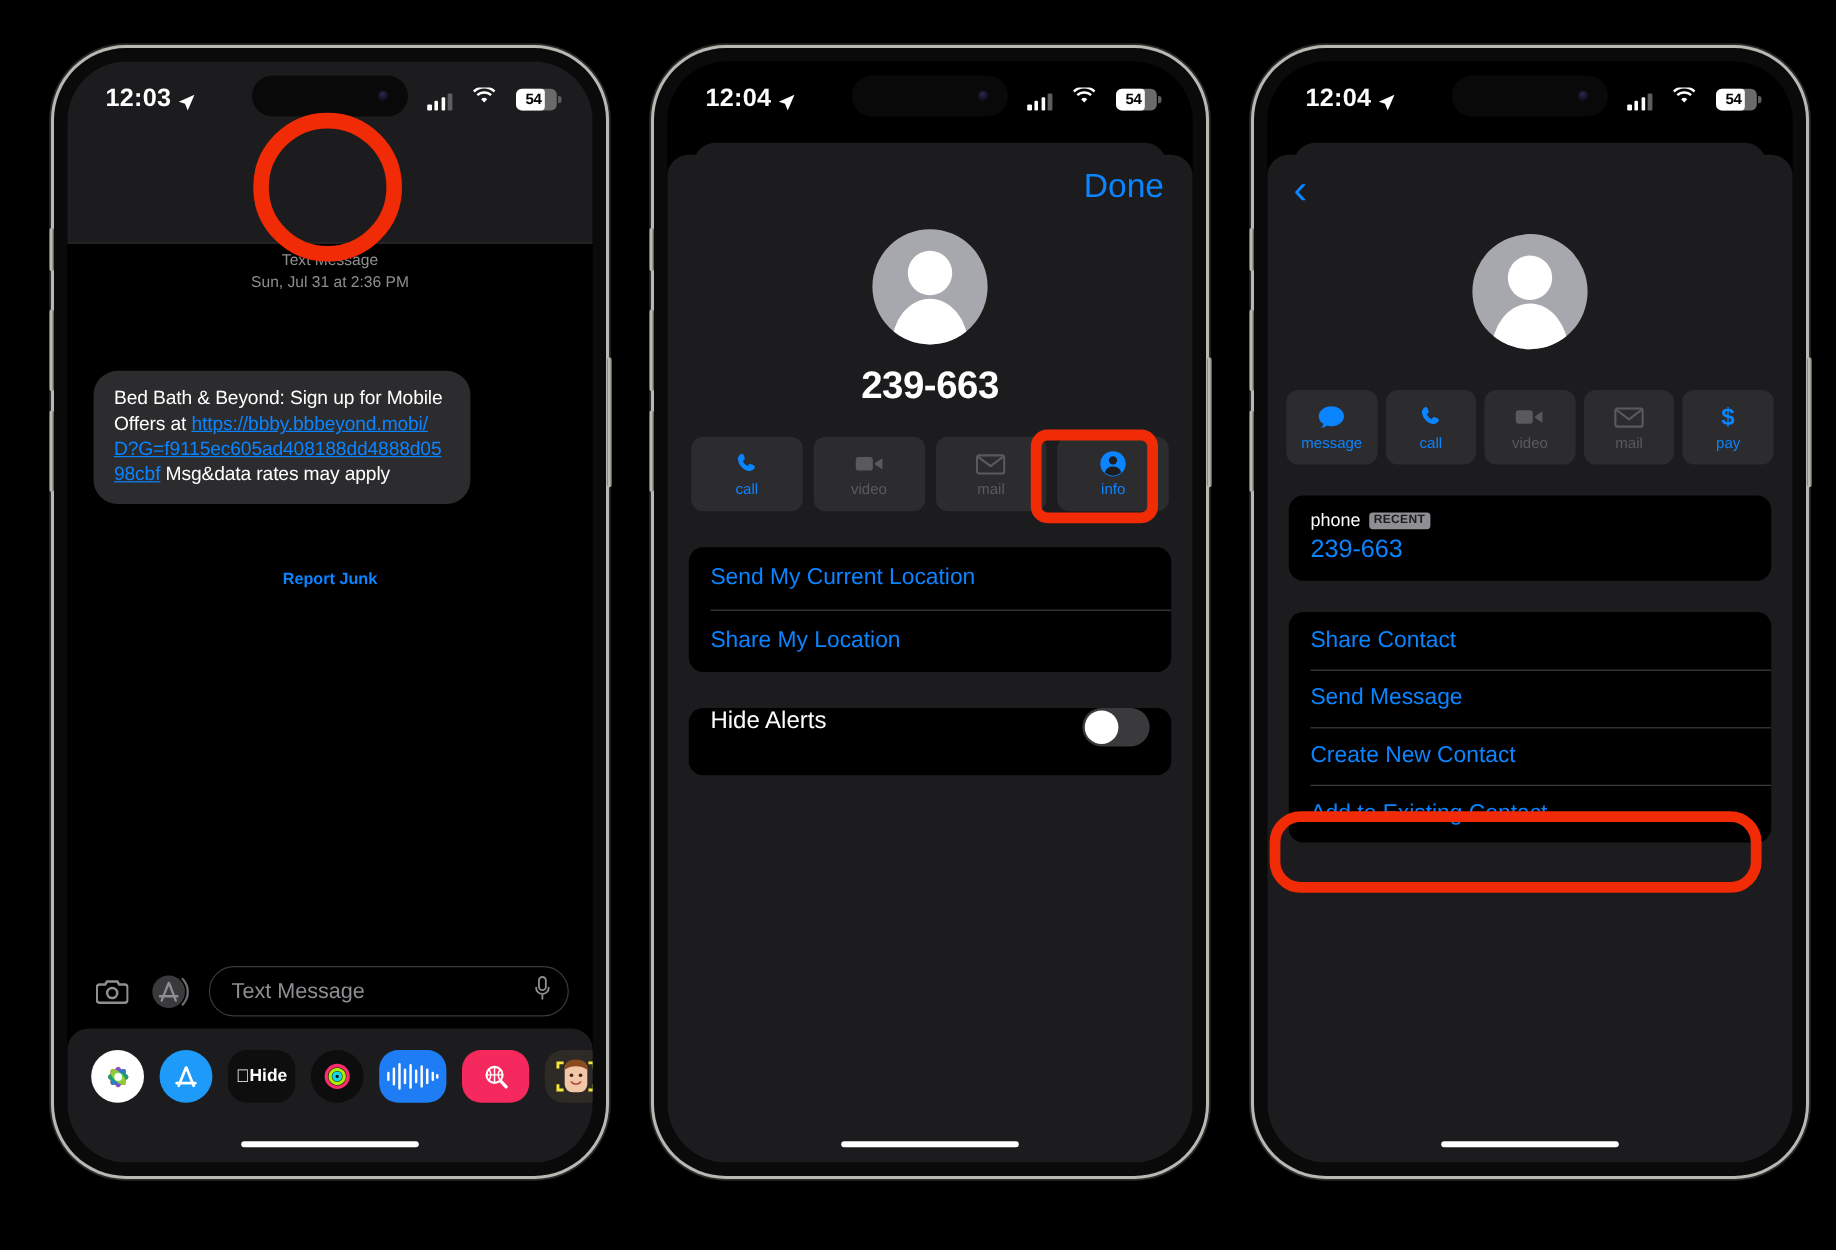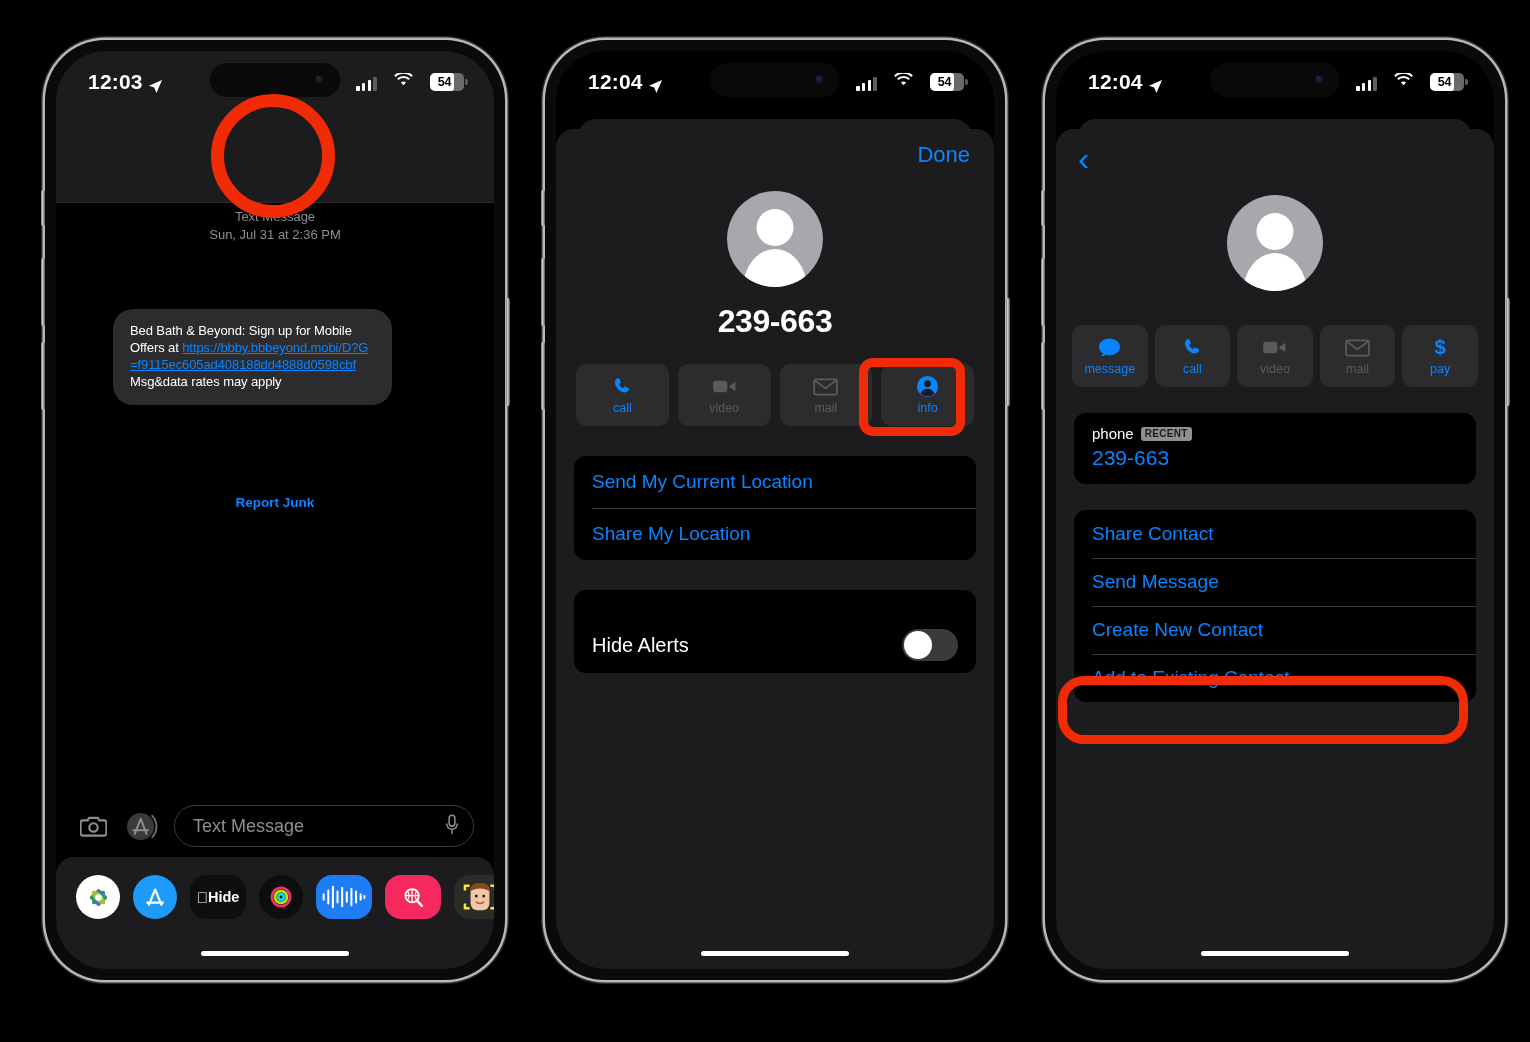--- a/index.html
+++ b/index.html
@@ -133,35 +133,35 @@
   .hdr-name .disc { color: #8e8e93; font-size: 12px; }
 
   .msg-meta {
     position: absolute; top: 157px; left: 0; right: 0;
     text-align: center; color: #8e8e93; font-size: 13px; line-height: 1.35;
   }
 
   .bubble-wrap { position: absolute; top: 258px; left: 22px; width: 314px; }
   .bubble {
     background: #2c2c2e; color: #fff; border-radius: 20px;
-    padding: 13px 17px 14px; font-size: 13px; line-height: 1.32;
-    position: relative; letter-spacing: -0.1px; margin-left: 35px;
+    padding: 13px 17px 14px; font-size: 16px; line-height: 1.32;
+    position: relative; letter-spacing: -0.1px;
   }
   .bubble::after {
     content: ''; position: absolute; left: -5px; bottom: 0;
     width: 16px; height: 19px; background: #2c2c2e;
     border-bottom-right-radius: 16px; z-index: -1;
   }
   .bubble a { color: #0a84ff; text-decoration: underline; word-break: break-all; }
   .sender-note {
     position: absolute; top: 424px; left: 0; right: 0; text-align: center;
     color: #98989d; font-size: 13.5px;
   }
   .report-junk {
-    position: absolute; top: 444px; left: 0; right: 0; text-align: center;
+    position: absolute; top: 424px; left: 0; right: 0; text-align: center;
     color: #0a84ff; font-size: 13.5px; font-weight: 600;
   }
 
   .composer {
     position: absolute; left: 0; right: 0; bottom: 112px; height: 62px;
     display: flex; align-items: center; gap: 15px; padding: 0 20px;
   }
   .comp-icon {
     width: 34px; height: 34px; flex: none;
     display: flex; align-items: center; justify-content: center;
@@ -196,21 +196,21 @@
   }
   .sheet {
     position: absolute; left: 0; right: 0; top: 78px; bottom: 0;
     background: #1c1c1e; border-radius: 18px 18px 0 0; z-index: 8;
     overflow: hidden;
   }
   .sheet-top {
     position: relative; height: 52px; display: flex; align-items: center;
     justify-content: flex-end; padding: 0 24px;
   }
-  .done-btn { color: #0a84ff; font-size: 22px; }
+  .done-btn { color: #0a84ff; font-size: 28px; }
   .back-btn-3 { color: #0a84ff; font-size: 34px; font-weight: 300; line-height: 1;
     position: absolute; left: 22px; top: 12px; }
 
   .sheet-avatar-wrap { display: flex; justify-content: center; margin-top: 10px; }
   .sheet-avatar-wrap .avatar { width: 96px; height: 96px; }
   .sheet-avatar-wrap .avatar .head { width: 37px; height: 37px; top: 18px; }
   .sheet-avatar-wrap .avatar .body { width: 64px; height: 40px; bottom: -2px; }
   .sheet-title {
     text-align: center; color: #fff; font-size: 32px; font-weight: 700;
     margin-top: 16px; letter-spacing: -0.4px;
@@ -234,22 +234,22 @@
   .list-row {
     padding: 4px 18px; height: 48px; display: flex; align-items: center;
     color: #0a84ff; font-size: 19px; position: relative;
   }
   .list-row + .list-row::before {
     content: ''; position: absolute; left: 18px; right: 0; top: 0;
     height: 0.5px; background: #3d3d40;
   }
   .list-row.destructive { color: #ff6b52; }
   .toggle-row {
-    padding: 0 18px; height: 56px; display: flex; align-items: center;
-    color: #fff; font-size: 20px; margin-top: 27px;
+    padding: 0 18px; height: 56px; display: flex; 
+    color: #fff; font-size: 20px;
   }
   .toggle {
     margin-left: auto; width: 56px; height: 32px; border-radius: 16px;
     background: #3a3a3c; position: relative;
   }
   .toggle .knob {
     position: absolute; left: 2px; top: 2px; width: 28px; height: 28px;
     border-radius: 50%; background: #fff;
   }
 

